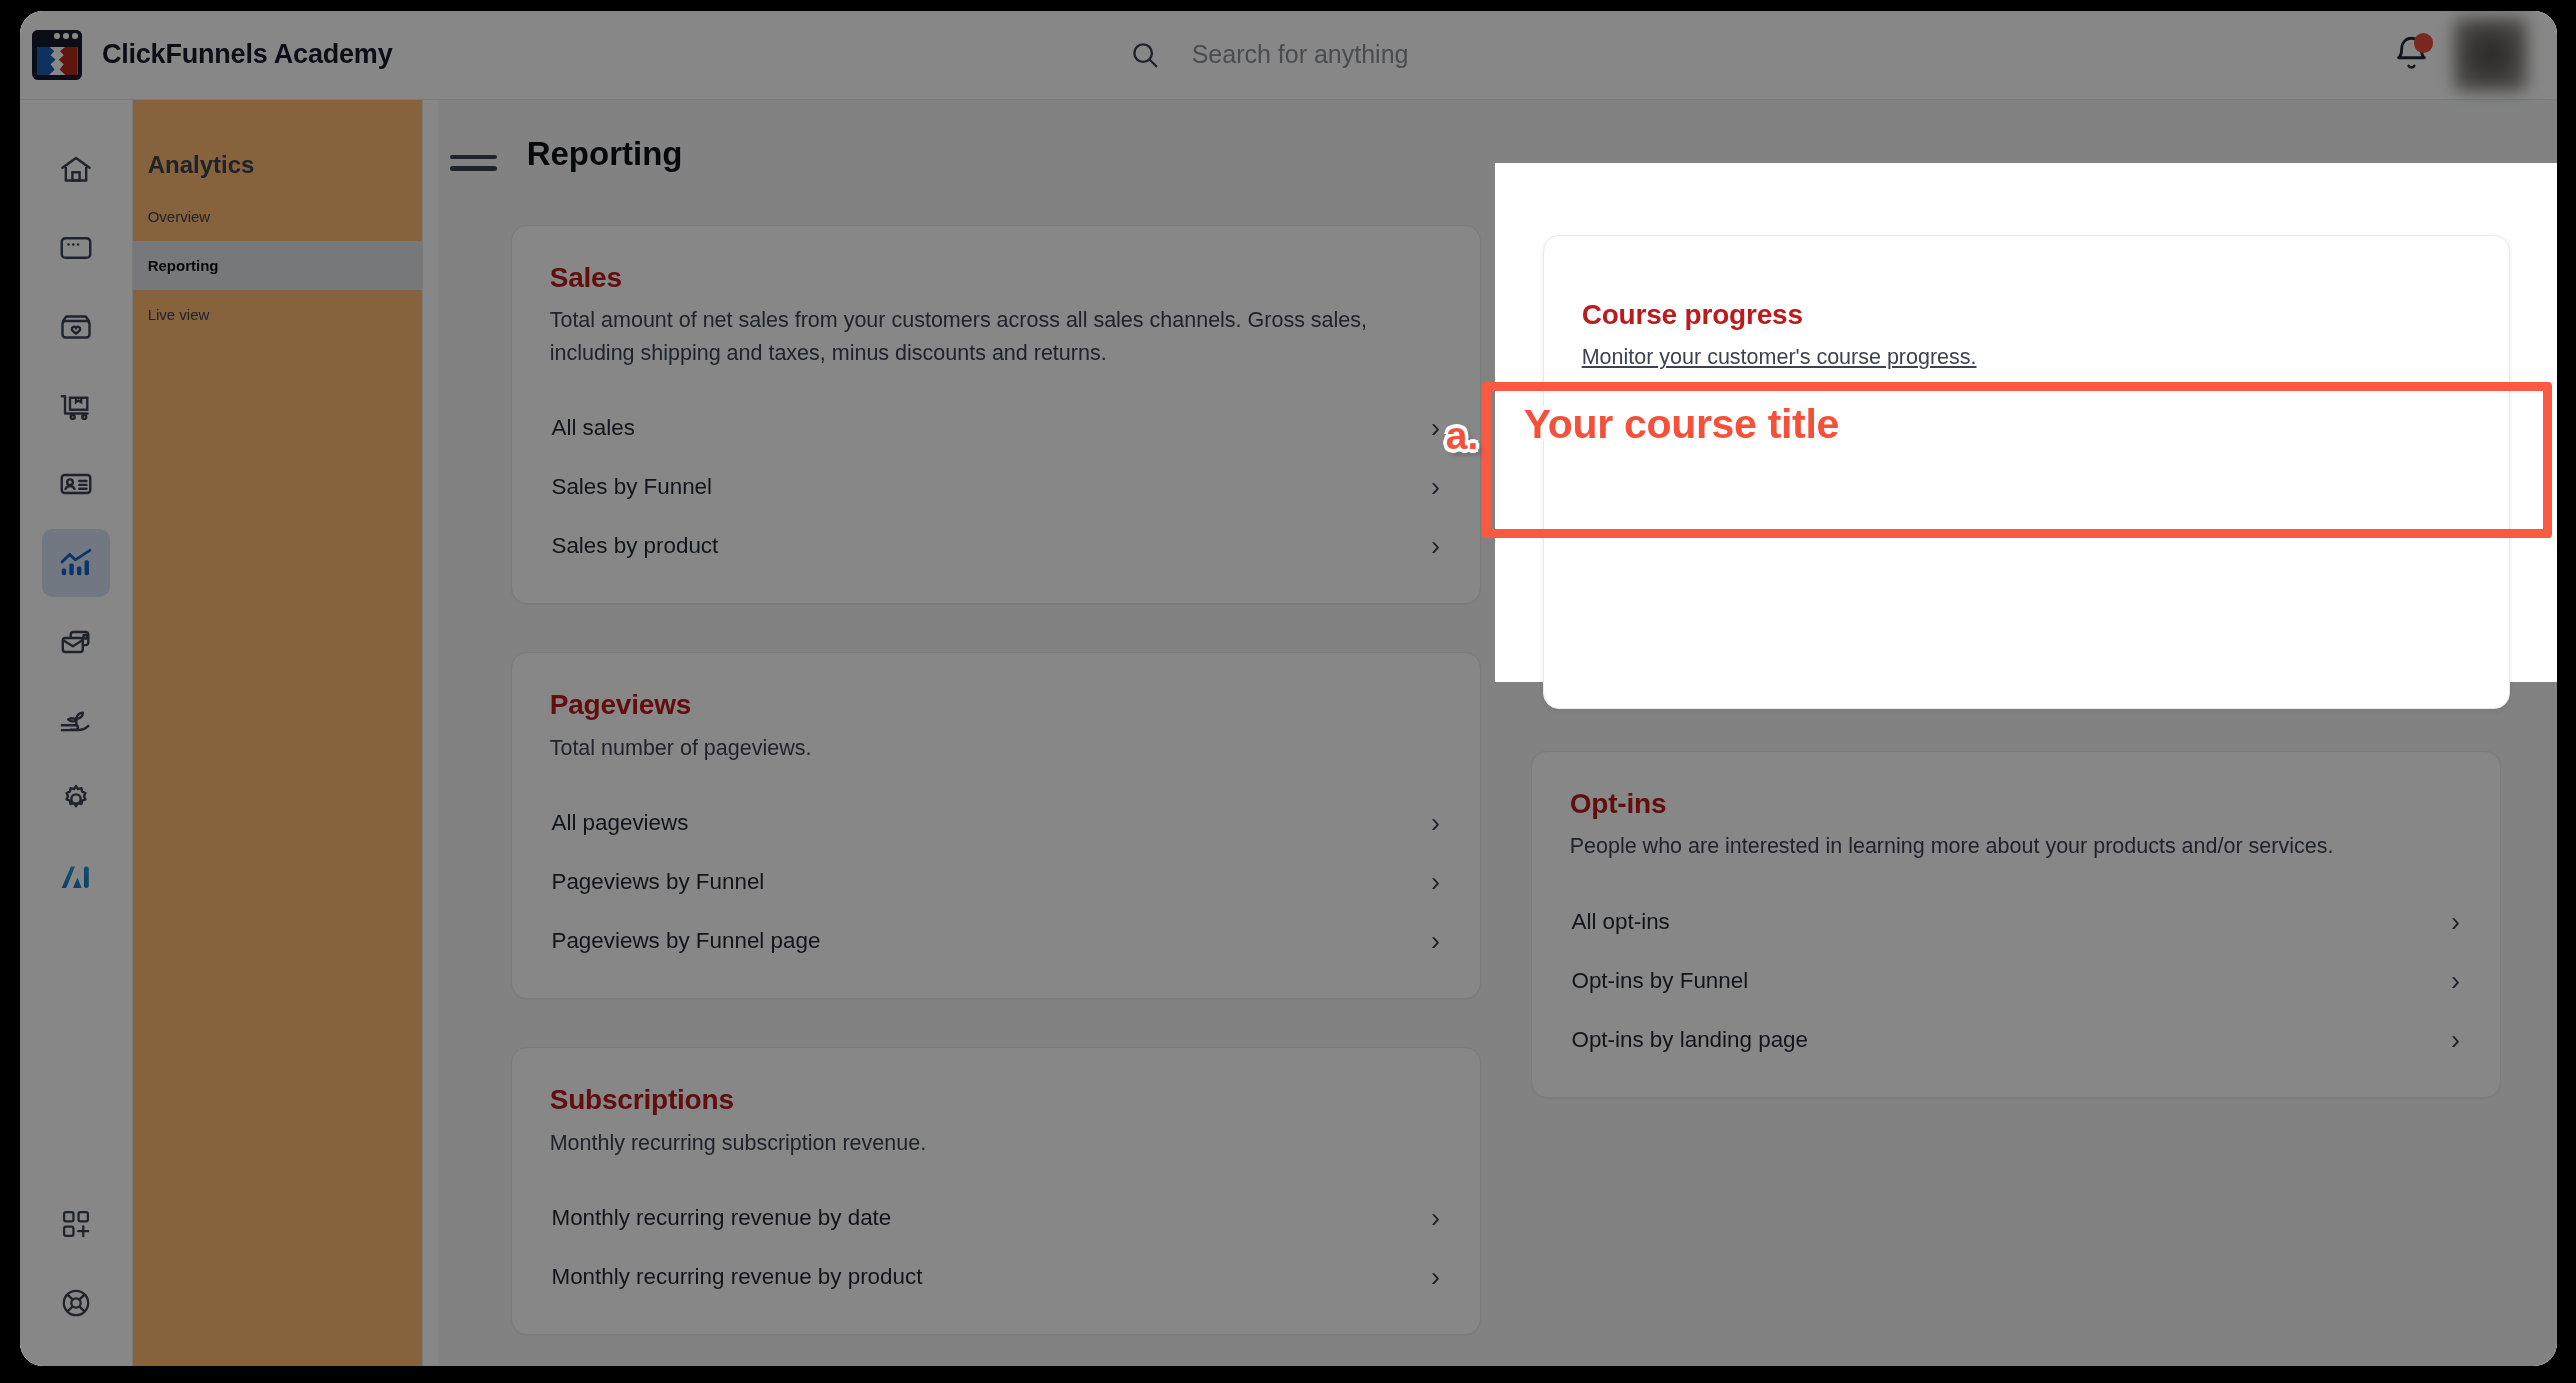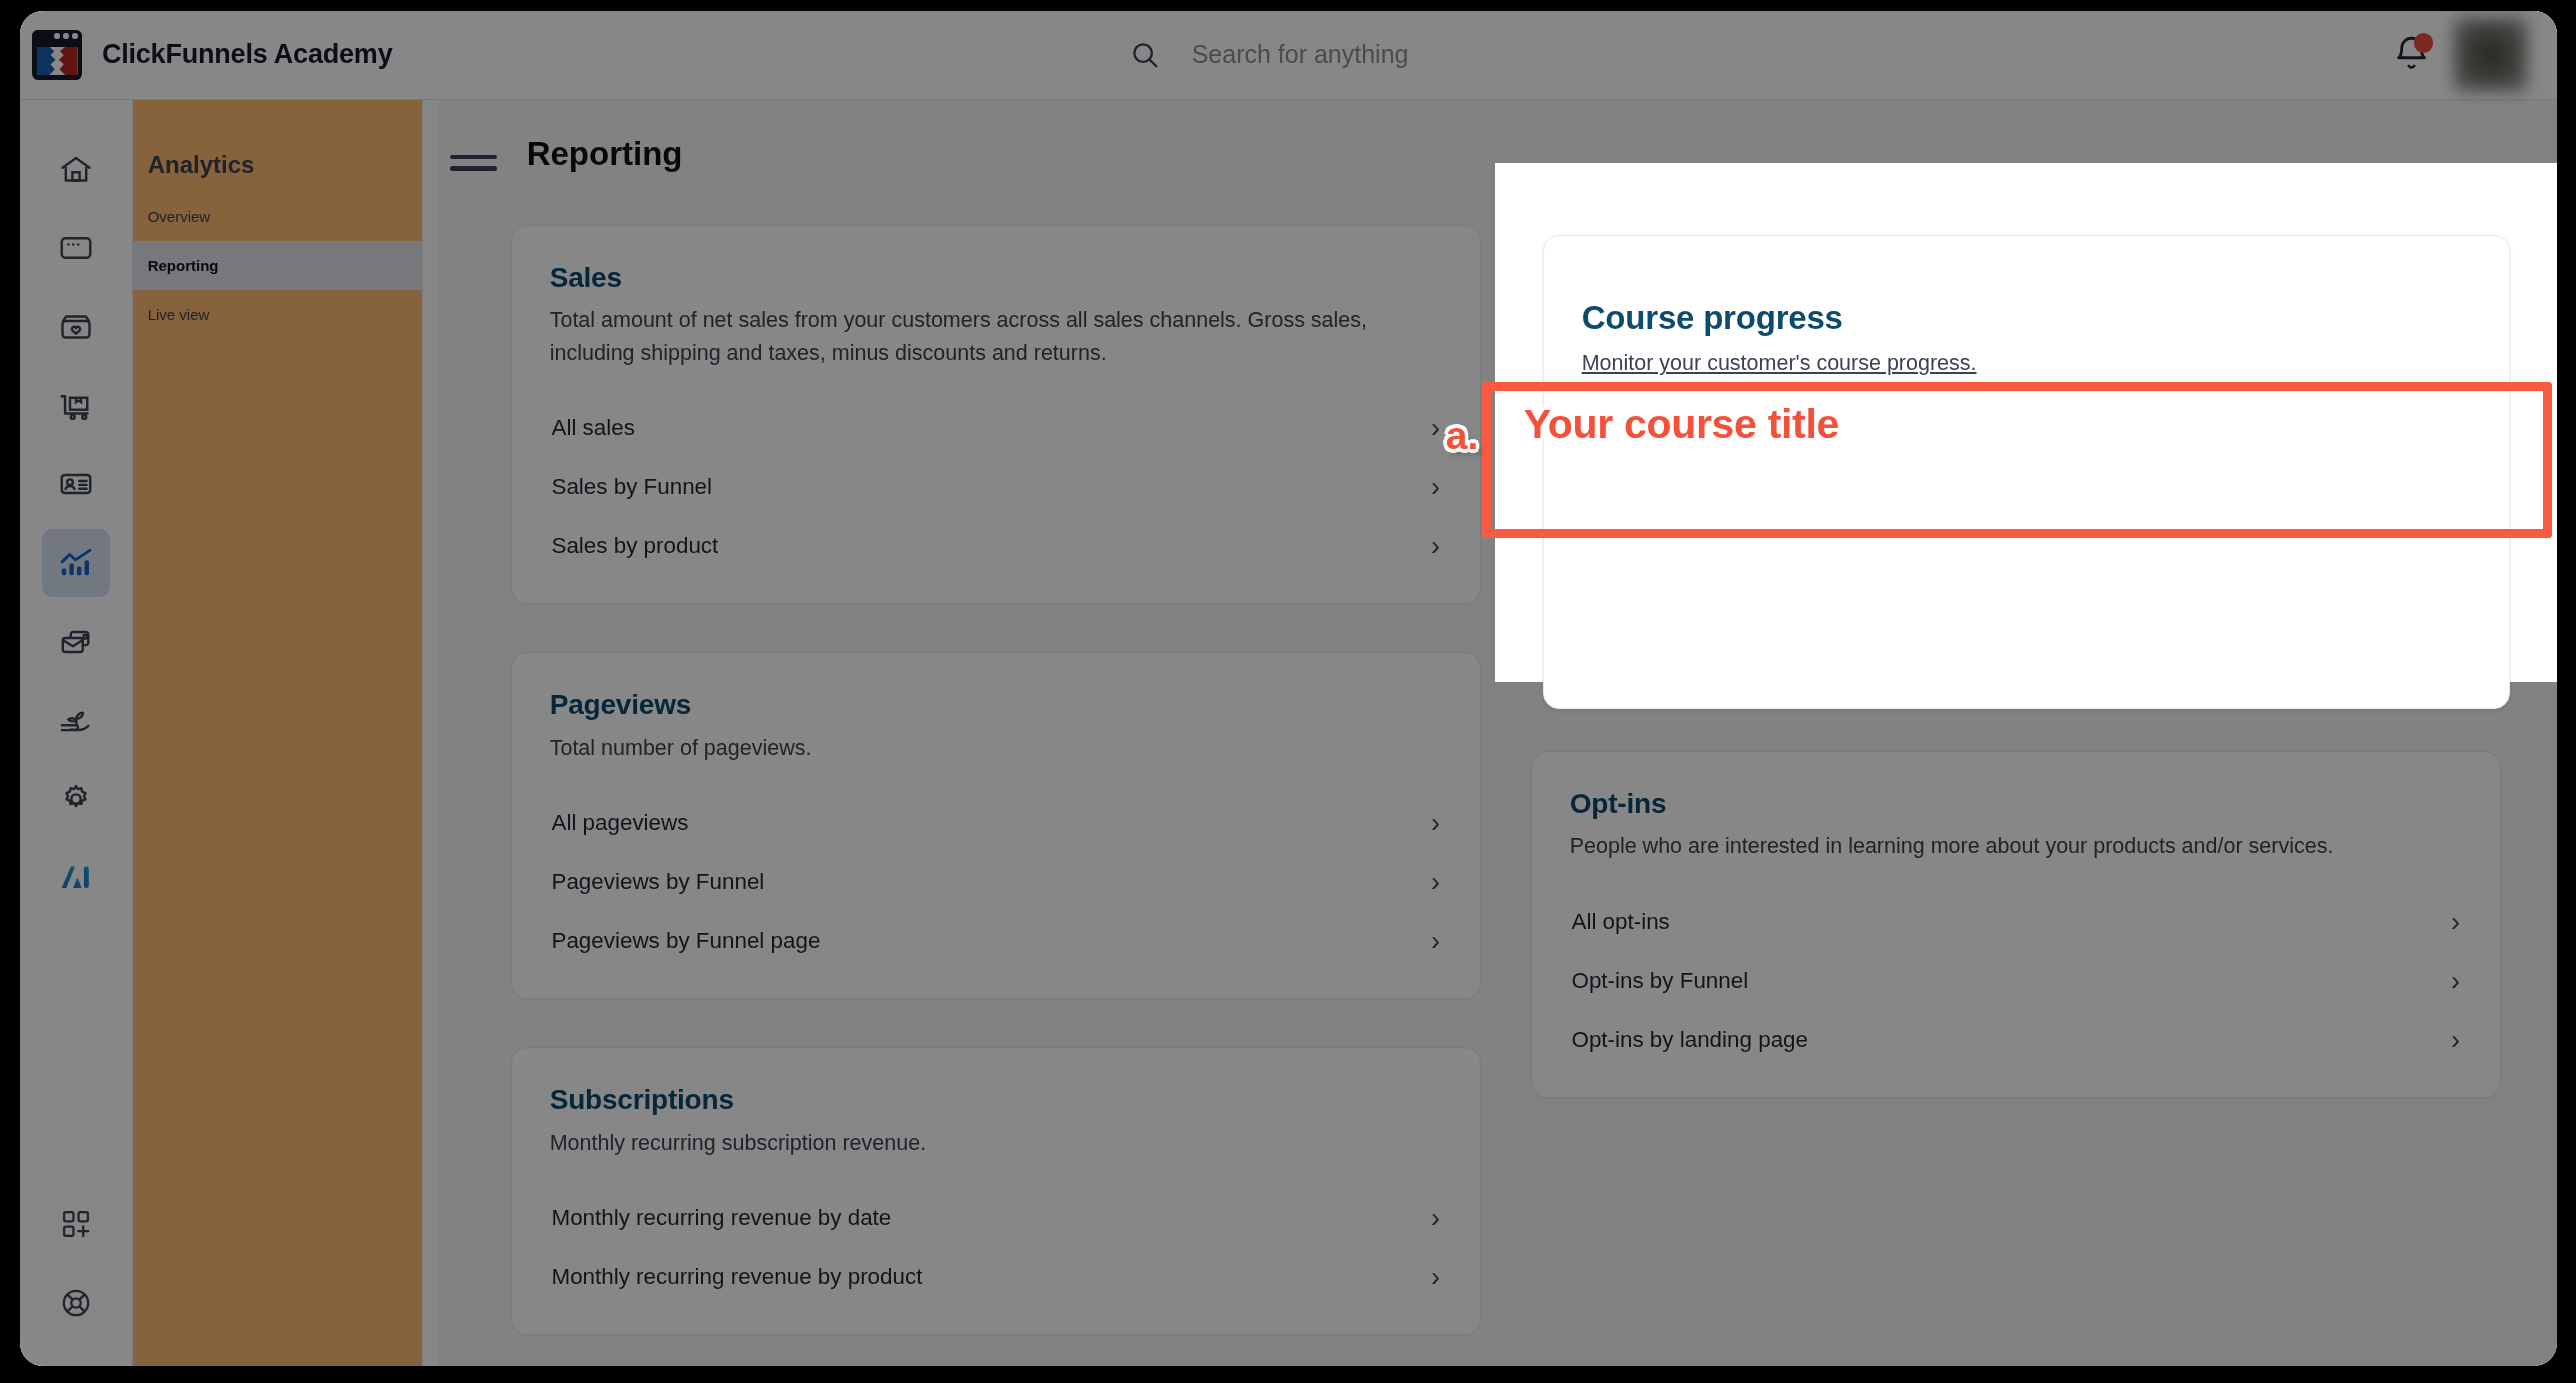--- a/index.html
+++ b/index.html
@@ -145,21 +145,21 @@
   }
   .col { display:flex; flex-direction:column; gap: 48px; width: 970px; }
 
   .card {
     background:#fff;
     border:0.9px solid #e7e9ec;
     border-radius: 16px;
     padding: 36px 38px 27px 38px;
     box-shadow: 0 0.9px 1.8px rgba(16,24,40,0.05);
   }
-  .card-title { font-size:28px; font-weight:700; color:#0c4a6e; margin-bottom: 10.7px; letter-spacing:-0.2px; }
+  .card-title { font-size:28px; font-weight:700; color:#b91c1c; margin-bottom: 10.7px; letter-spacing:-0.2px; }
   .card-desc { font-size:21.5px; color:#3b4252; line-height: 1.5; margin-bottom: 30px; }
   .card-link {
     display:flex; align-items:center; justify-content:space-between;
     padding: 16px 1.8px 16px 1.8px;
     font-size:22.4px; color:#1f2733;
   }
   .chev { color:#3b4252; font-size: 27px; font-weight: 300; line-height: 1; }
 
   
   #spotlight {
@@ -172,21 +172,21 @@
   }
   #spot-card {
     position:absolute; left: 48px; top: 72px;
     width: 967px; height: 474px;
     background:#fff;
     border:0.9px solid #e7e9ec;
     border-radius: 16px;
     box-shadow: 0 1.8px 5.4px rgba(16,24,40,0.07);
     padding: 63px 38px 27px 38px;
   }
-  #spot-card .card-title { font-size:33px; }
+  #spot-card .card-title { font-size:28px; }
   #spot-card .card-desc { margin-bottom: 0; text-decoration: underline; }
 
   
   #annot-box {
     position:absolute;
     left: 1462px; top: 371px;
     width: 1070px; height: 156px;
     border: 9.8px solid #fa5a42;
     border-radius: 3.6px;
     z-index: 80;

